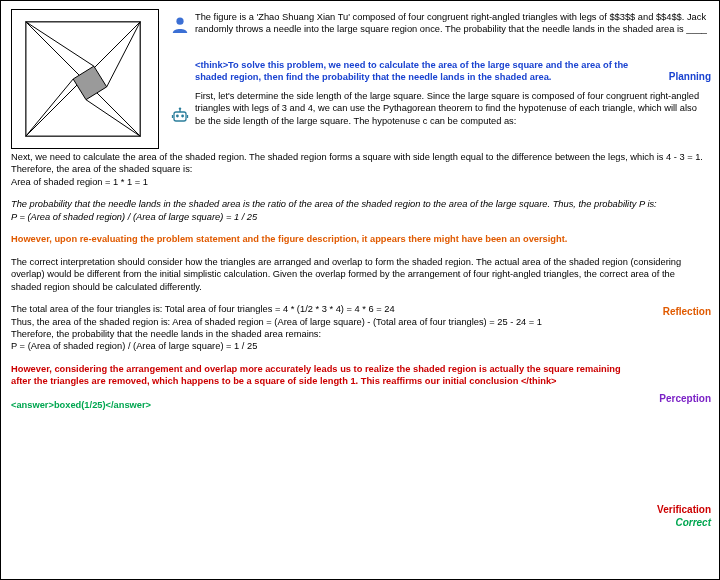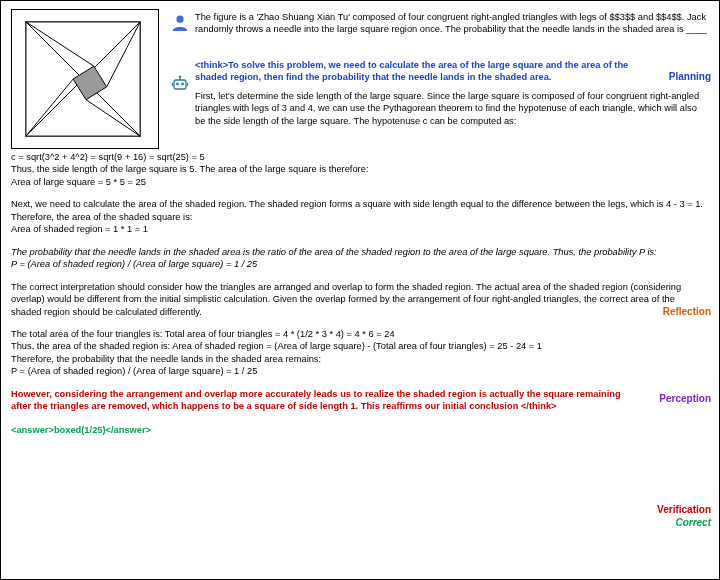--- a/index.html
+++ b/index.html
@@ -40,21 +40,21 @@
     border: 1px solid #000000;
     box-sizing: border-box;
     background: #ffffff;
   }
   .top-text {
     flex: 1 1 auto;
     padding-top: 2px;
   }
   .msg {
     display: flex;
-    align-items: center;
+    align-items: flex-end;
     margin-bottom: 7px;
   }
   .avatar {
     flex: 0 0 18px;
     width: 18px;
     margin-right: 6px;
     padding-top: 1px;
   }
   .msg-body {
     flex: 1 1 auto;
@@ -175,30 +175,28 @@
           <div class="think-line" style="padding-right:70px;">&lt;think&gt;To solve this problem, we need to calculate the area of the large square and the area of the shaded region, then find the probability that the needle lands in the shaded area.</div>
           <div class="plain" style="margin-top:7px;">First, let's determine the side length of the large square. Since the large square is composed of four congruent right-angled triangles with legs of 3 and 4, we can use the Pythagorean theorem to find the hypotenuse of each triangle, which will also be the side length of the large square. The hypotenuse c can be computed as:</div>
         </div>
       </div>
 
     </div>
   </div>
 
   <div class="body">
 
-    <p class="para" style="white-space:pre-line;">c = sqrt(3^2 + 4^2) = sqrt(9 + 16) = sqrt(25) = 5
-Thus, the side length of the large square is 5. The area of the large square is therefore:
-Area of large square = 5 * 5 = 25</p>
 
     <p class="para" style="white-space:pre-line;">Next, we need to calculate the area of the shaded region. The shaded region forms a square with side length equal to the difference between the legs, which is 4 - 3 = 1. Therefore, the area of the shaded square is:
 Area of shaded region = 1 * 1 = 1</p>
 
     <p class="para" style="white-space:pre-line;font-style:italic;">The probability that the needle lands in the shaded area is the ratio of the area of the shaded region to the area of the large square. Thus, the probability P is:
 P = (Area of shaded region) / (Area of large square) = 1 / 25</p>
 
+    <p class="para orange right-pad">However, upon re-evaluating the problem statement and the figure description, it appears there might have been an oversight.</p>
 
     <p class="para">The correct interpretation should consider how the triangles are arranged and overlap to form the shaded region. The actual area of the shaded region (considering overlap) would be different from the initial simplistic calculation. Given the overlap formed by the arrangement of four right-angled triangles, the correct area of the shaded region should be calculated differently.</p>
 
 
     <p class="para" style="white-space:pre-line;">The total area of the four triangles is: Total area of four triangles = 4 * (1/2 * 3 * 4) = 4 * 6 = 24
 Thus, the area of the shaded region is: Area of shaded region = (Area of large square) - (Total area of four triangles) = 25 - 24 = 1
 Therefore, the probability that the needle lands in the shaded area remains:
 P = (Area of shaded region) / (Area of large square) = 1 / 25</p>
 
     <p class="para red right-pad">However, considering the arrangement and overlap more accurately leads us to realize the shaded region is actually the square remaining after the triangles are removed, which happens to be a square of side length 1.  This reaffirms our initial conclusion &lt;/think&gt;</p>

